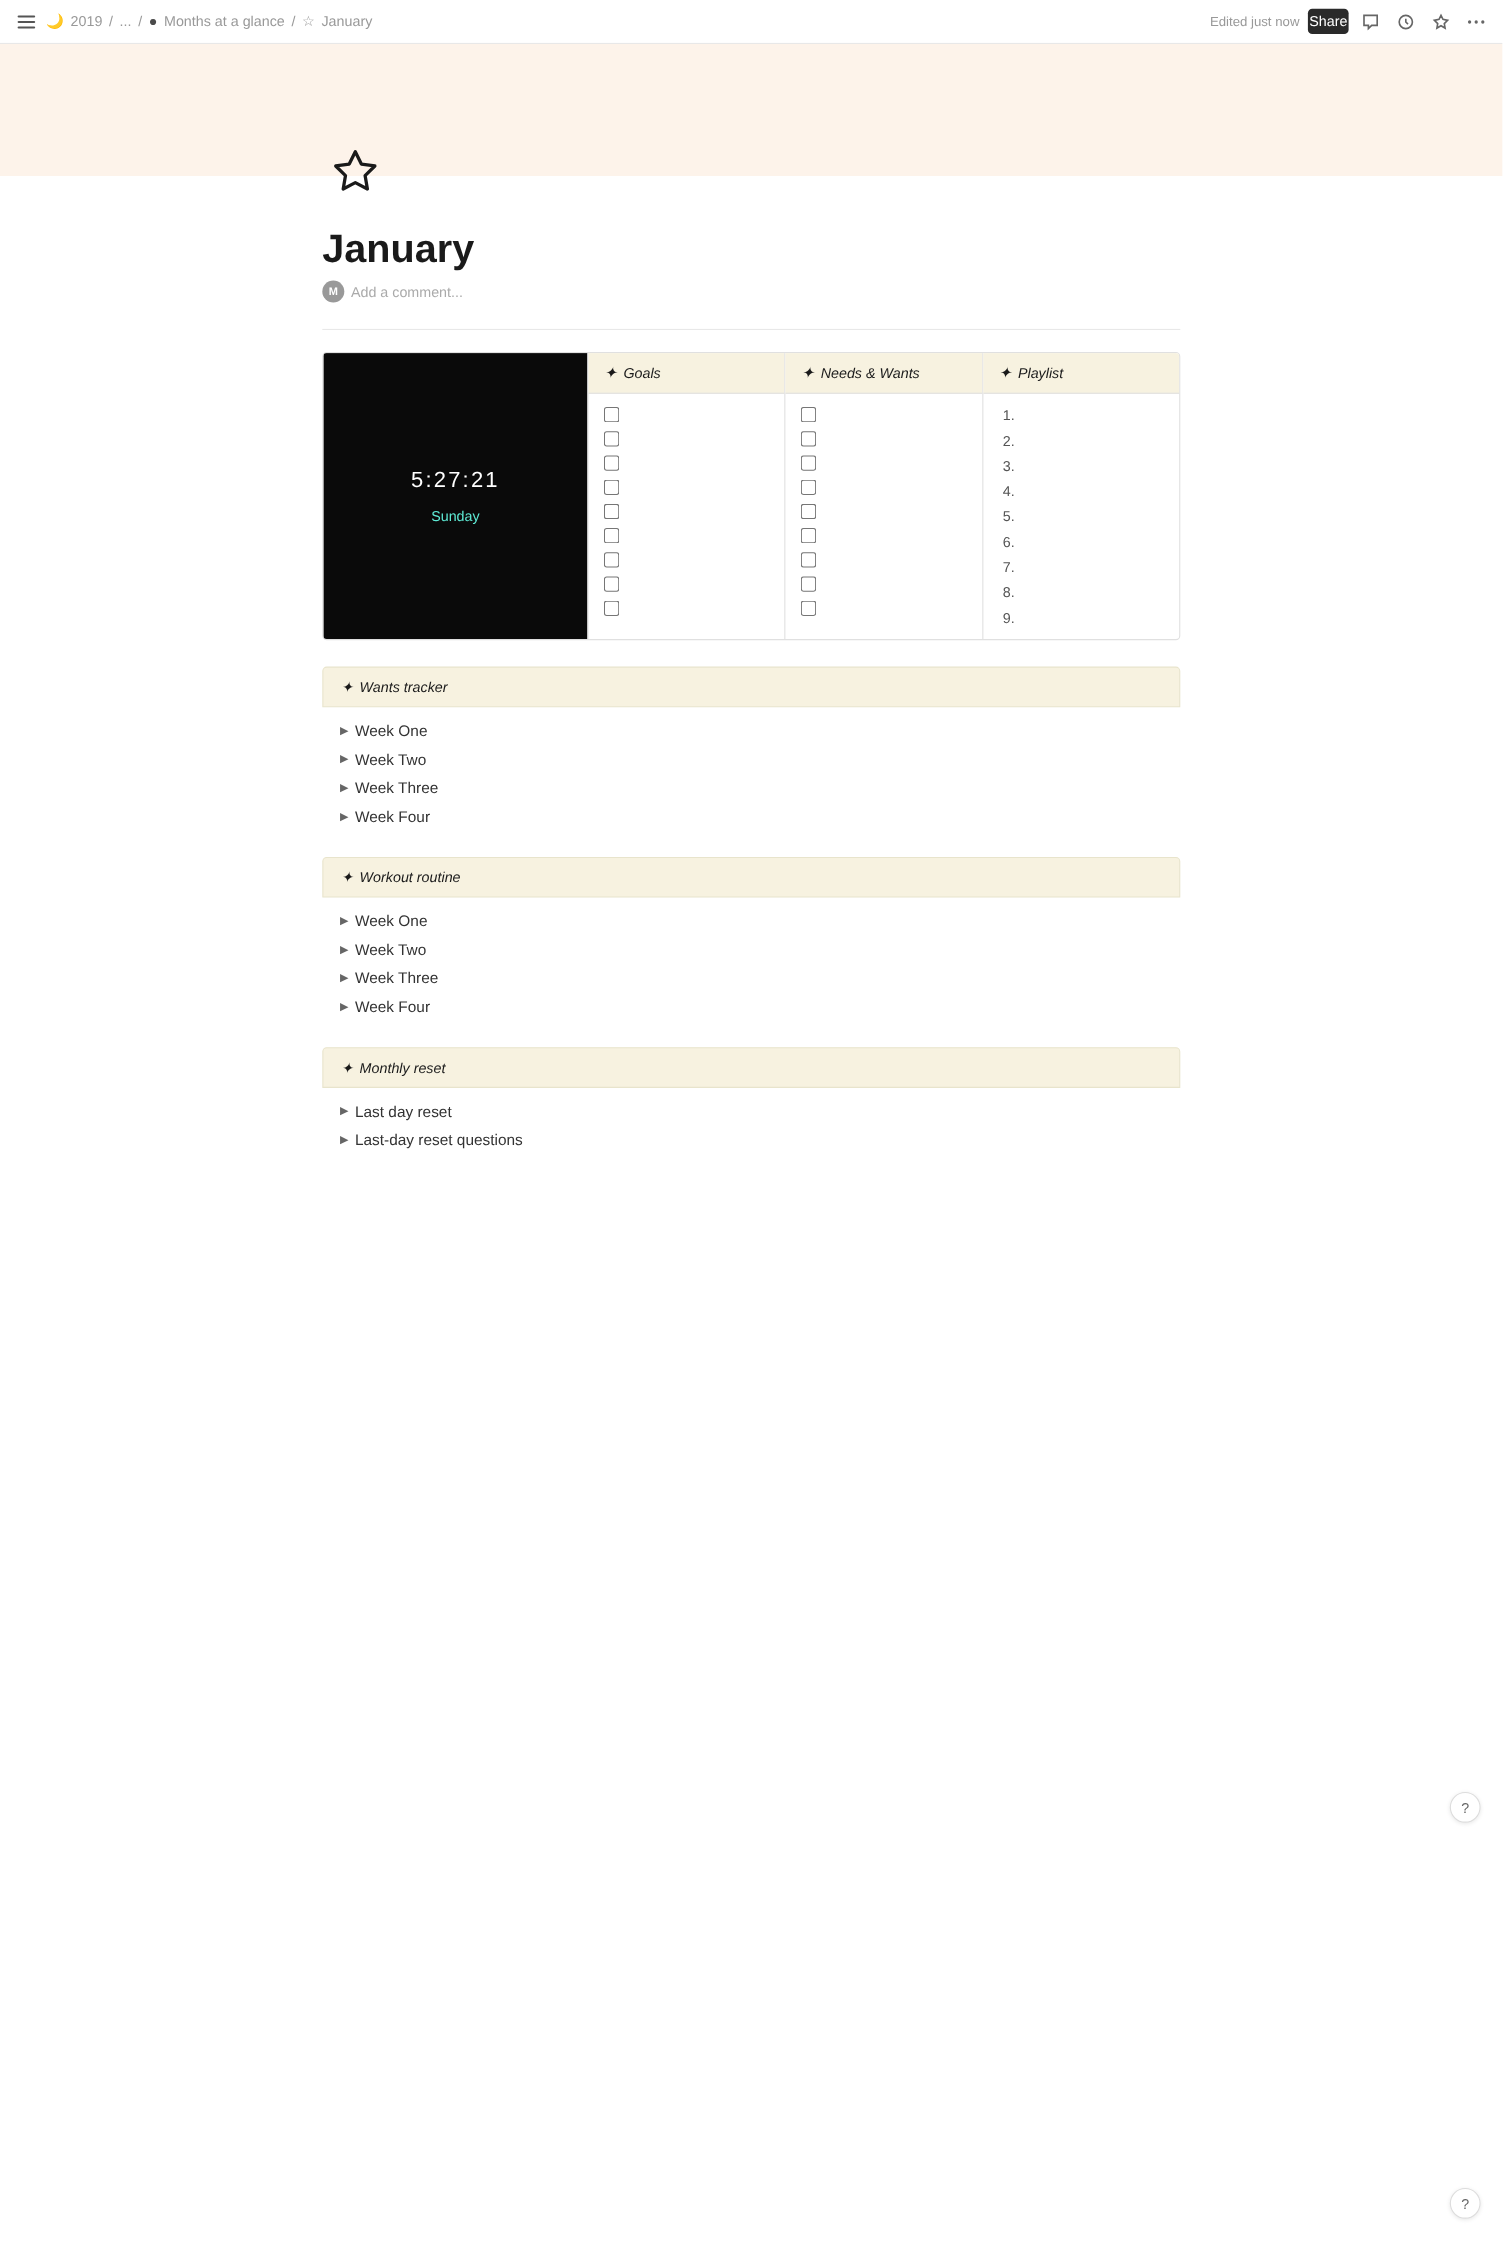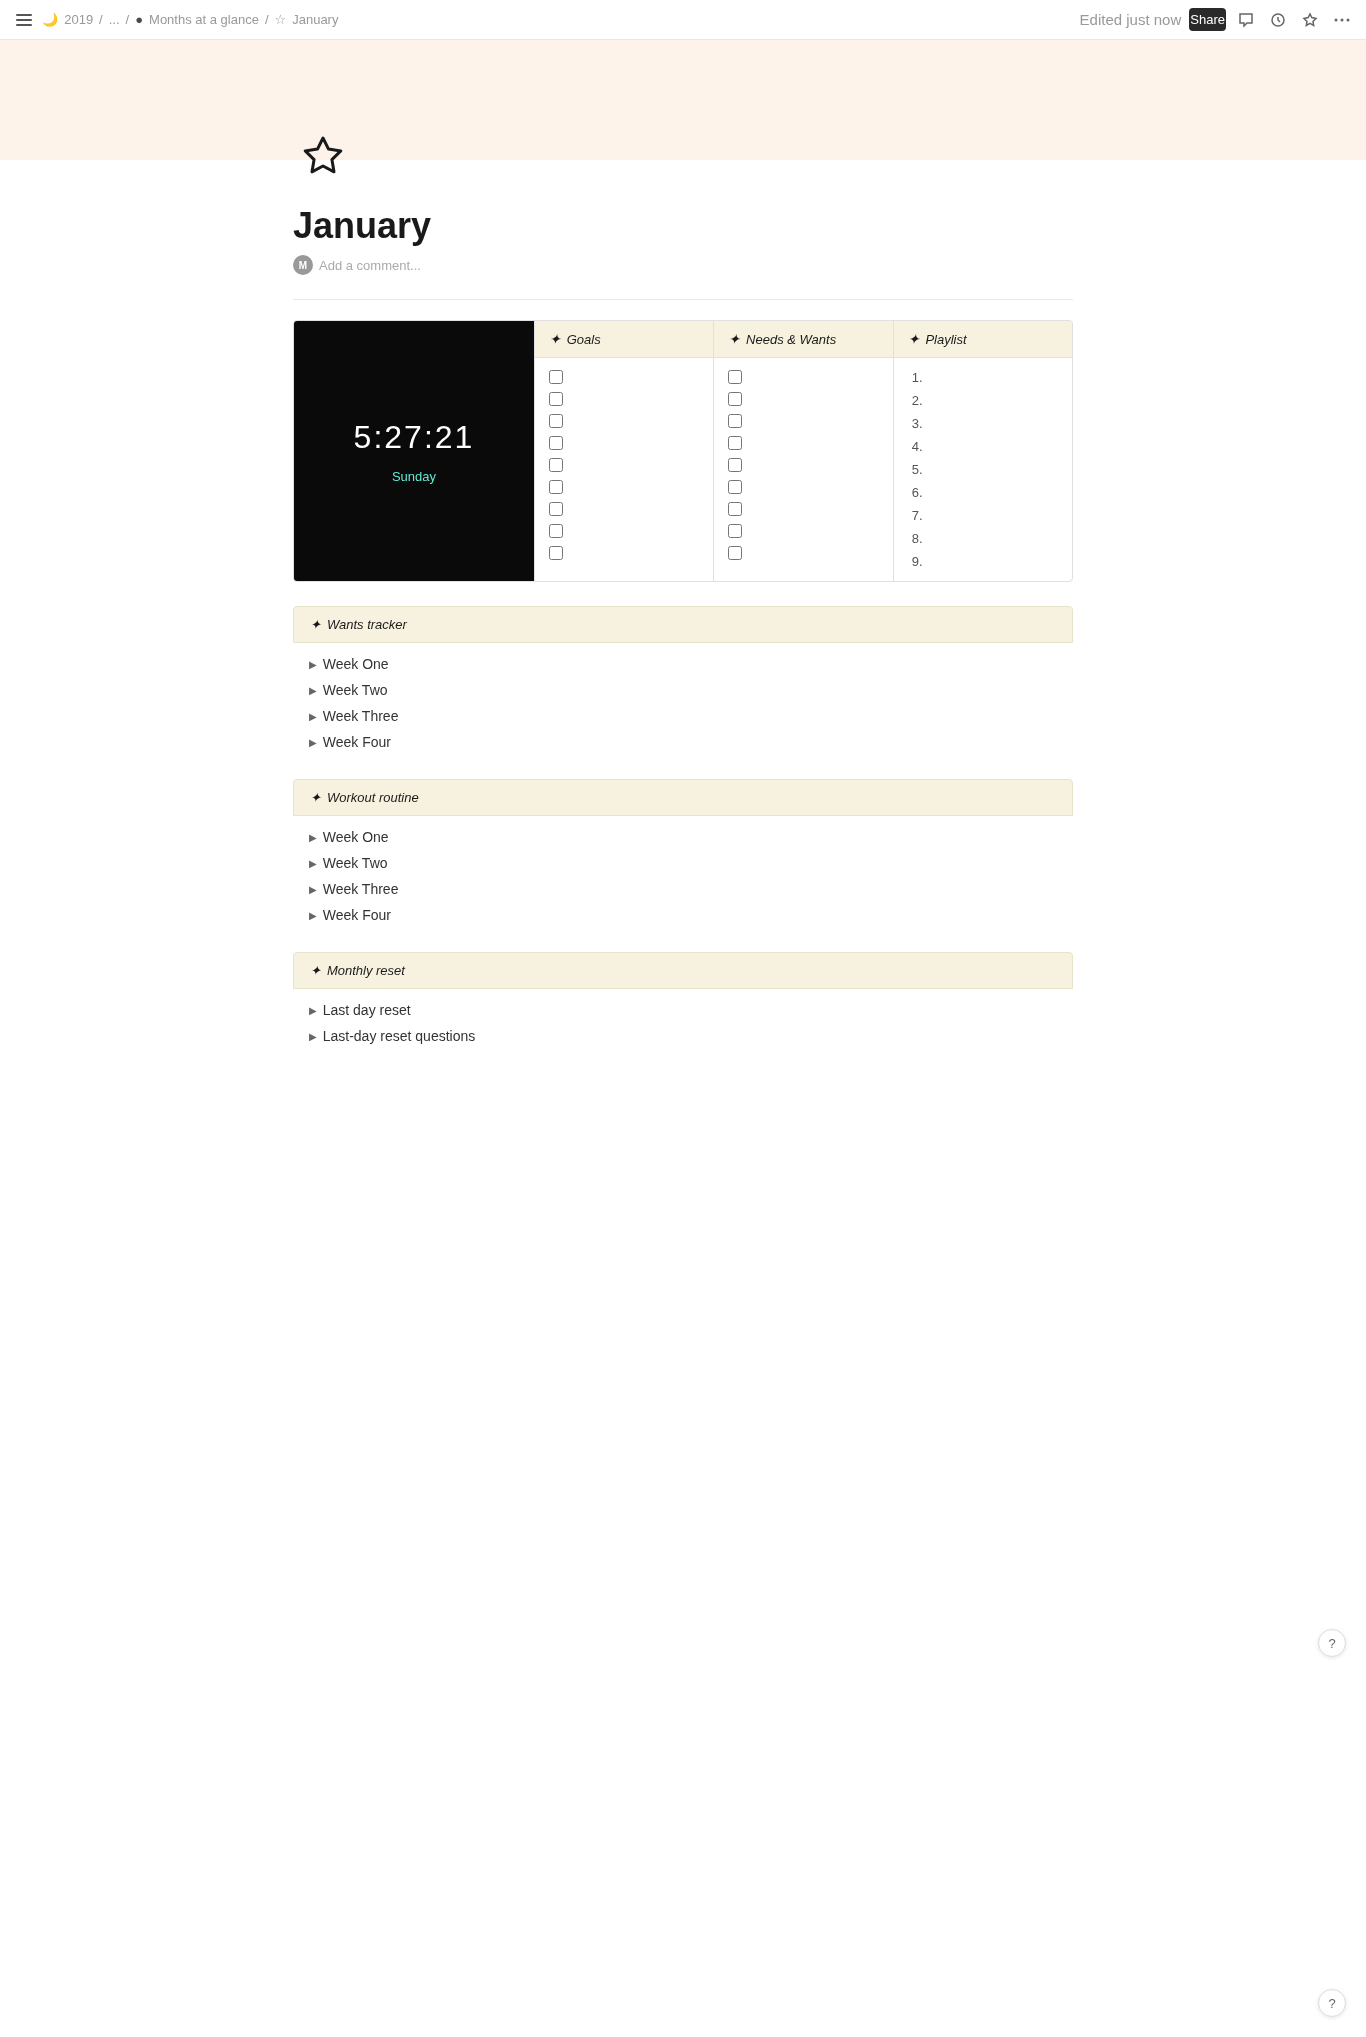--- a/index.html
+++ b/index.html
@@ -50,21 +50,21 @@
       background: none;
       border: none;
       cursor: pointer;
       padding: 4px;
       color: #666;
       font-size: 16px;
       display: flex;
       align-items: center;
     }
     .edited-text {
-      font-size: 15px;
+      font-size: 12px;
       color: #999;
     }
 
     
     .page-header-banner {
       background: #fdf3ea;
       height: 120px;
       width: 100%;
     }
 
@@ -134,21 +134,21 @@
       background: #0a0a0a;
       color: #fff;
       display: flex;
       flex-direction: column;
       align-items: center;
       justify-content: center;
       min-height: 240px;
       padding: 20px;
     }
     .clock-time {
-      font-size: 32px;
+      font-size: 20px;
       font-weight: 300;
       letter-spacing: 2px;
       margin-bottom: 13px;
     }
     .clock-day {
       font-size: 13px;
       color: #5eead4;
     }
 
     

